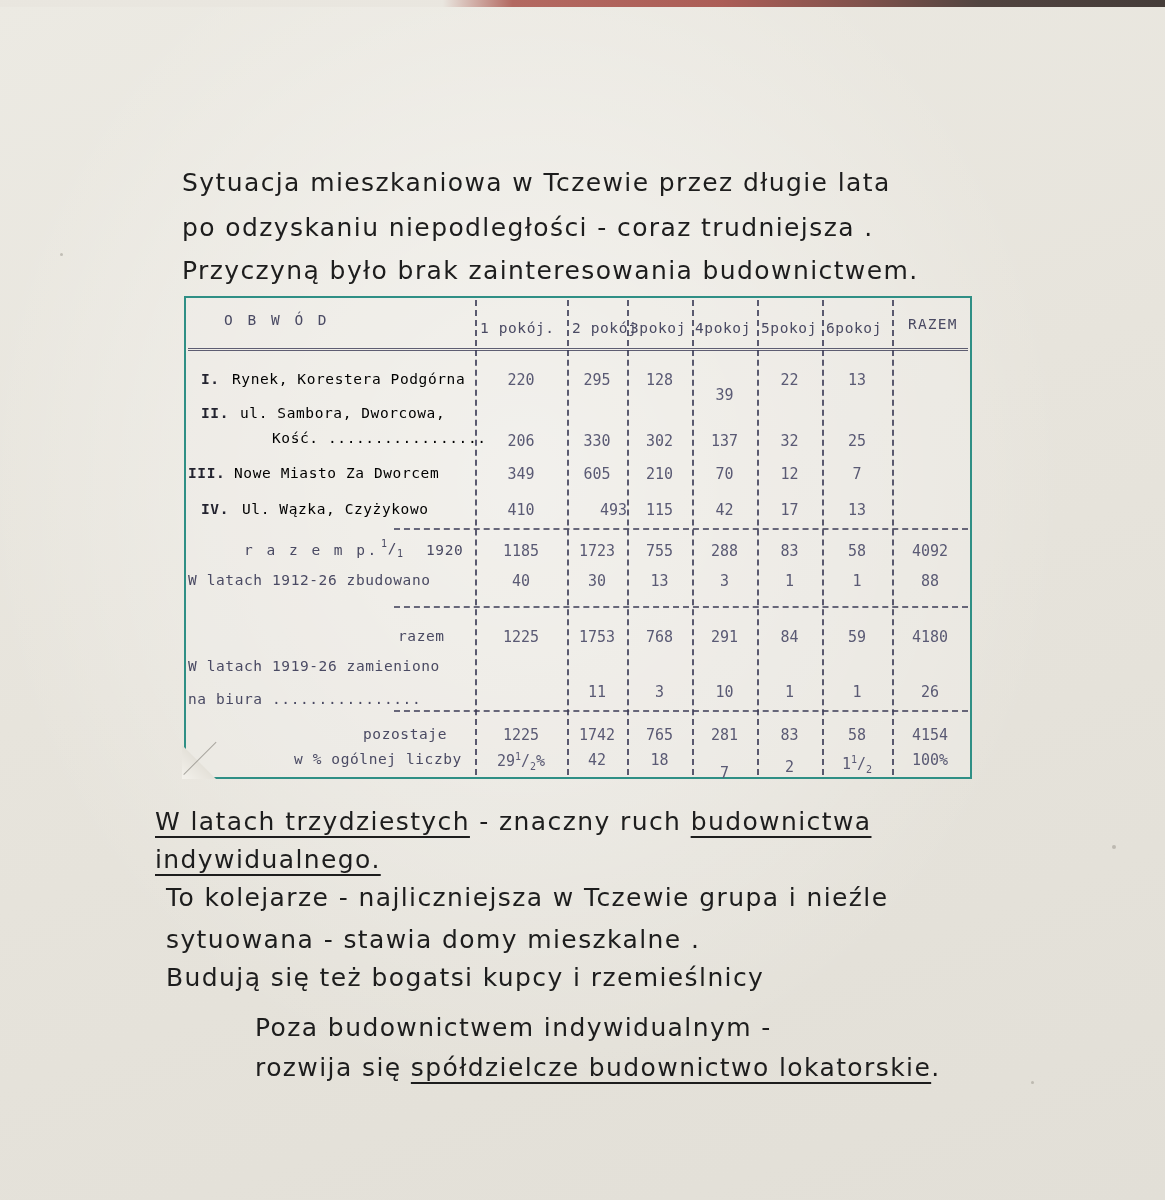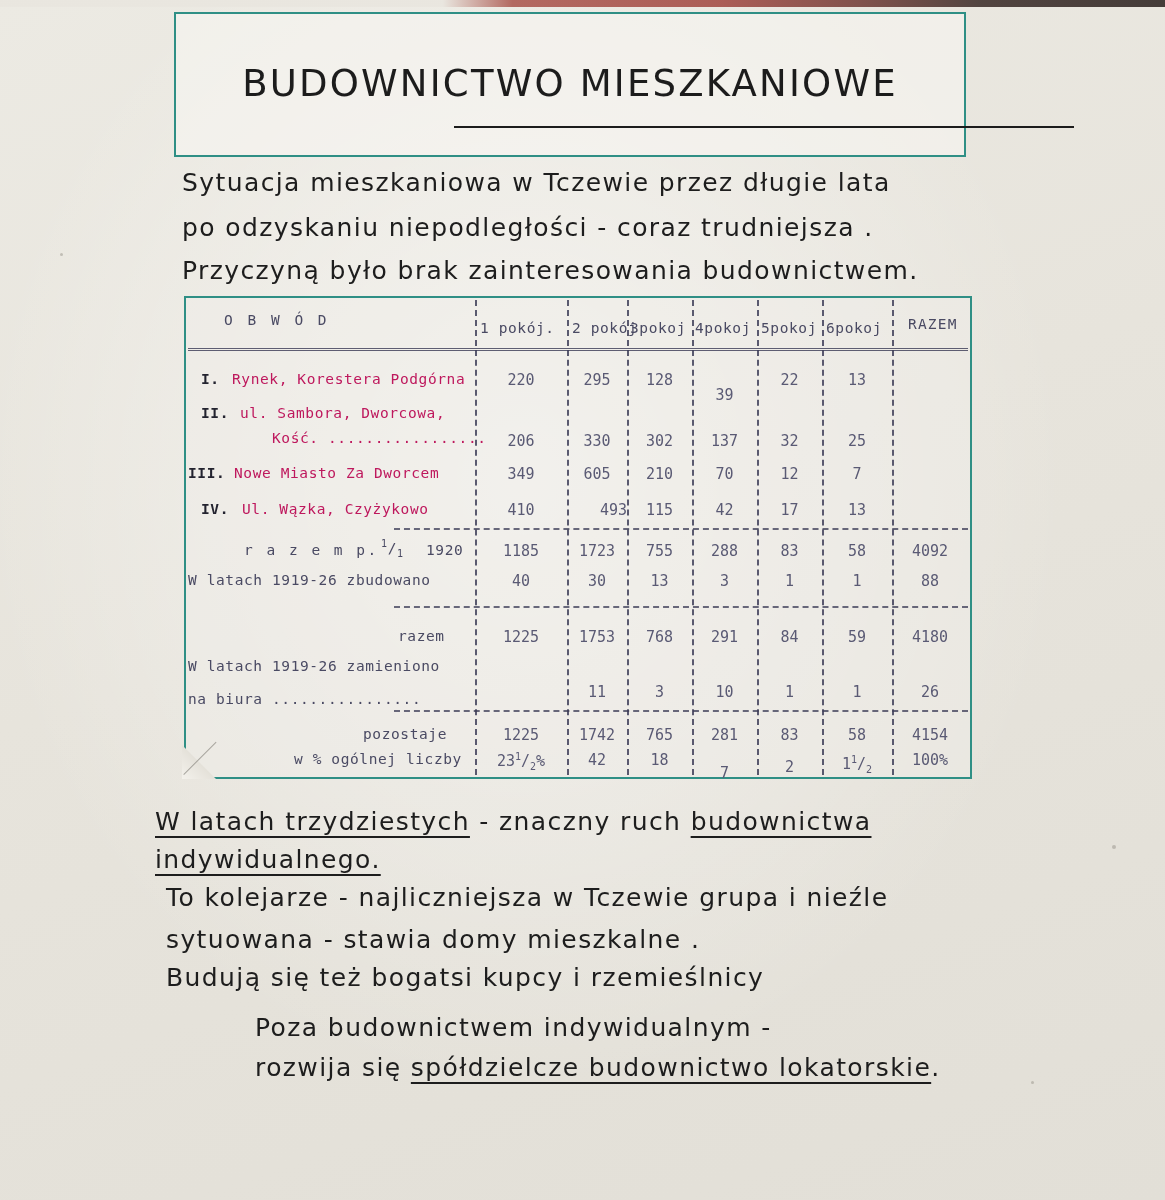--- a/index.html
+++ b/index.html
@@ -116,21 +116,21 @@
   }
   
   .tw {
     position: absolute;
     font-family: "DejaVu Sans Mono", monospace;
     font-size: 14.5px;
     color: #4a4a63;
     letter-spacing: .6px;
     white-space: nowrap;
   }
-  .tw.dark { color: #be185d; }
+  .tw.dark { color: #000000; }
   .tw.b { font-weight: 700; color: #23232f; }
   .num {
     position: absolute;
     font-family: "DejaVu Sans Mono", monospace;
     font-size: 15px;
     color: #5a5a74;
     text-align: center;
     white-space: nowrap;
   }
   .hrule-eq {
@@ -176,24 +176,20 @@
 <body>
 
 <div id="page">
   <div id="paper-texture"></div>
   <div id="top-edge-strip"></div>
 
   <span class="speck" style="left:60px;top:253px;width:3px;height:3px;"></span>
   <span class="speck" style="left:1112px;top:845px;width:4px;height:4px;"></span>
   <span class="speck" style="left:1031px;top:1081px;width:3px;height:3px;"></span>
 
-  <div id="title-box">
-    <div id="title-text">BUDOWNICTWO MIESZKANIOWE</div>
-    <div id="title-underline"></div>
-  </div>
 
   <div class="hand" id="intro-l2">po odzyskaniu niepodległości - coraz trudniejsza .</div>
   <div class="hand" id="intro-l1">Sytuacja mieszkaniowa w Tczewie przez długie lata</div>
   <div class="hand" id="intro-l3">Przyczyną było brak zainteresowania budownictwem.</div>
 
   <div id="table-frame">
     <div id="table-inner">
 
       <div class="vrule" style="left:289px;"></div>
       <div class="vrule" style="left:381px;"></div>
@@ -263,21 +259,21 @@
       </span>
       <div class="tw" style="left:240px;top:244px;">1920</div>
       <div class="num" style="left:289px;top:244px;width:92px;">1185</div>
       <div class="num" style="left:381px;top:244px;width:60px;">1723</div>
       <div class="num" style="left:441px;top:244px;width:65px;">755</div>
       <div class="num" style="left:506px;top:244px;width:65px;">288</div>
       <div class="num" style="left:571px;top:244px;width:65px;">83</div>
       <div class="num" style="left:636px;top:244px;width:70px;">58</div>
       <div class="num" style="left:706px;top:244px;width:76px;">4092</div>
 
-      <div class="tw" style="left:2px;top:274px;">W latach 1919-26 zbudowano</div>
+      <div class="tw" style="left:2px;top:274px;">W latach 1912-26 zbudowano</div>
       <div class="num" style="left:289px;top:274px;width:92px;">40</div>
       <div class="num" style="left:381px;top:274px;width:60px;">30</div>
       <div class="num" style="left:441px;top:274px;width:65px;">13</div>
       <div class="num" style="left:506px;top:274px;width:65px;">3</div>
       <div class="num" style="left:571px;top:274px;width:65px;">1</div>
       <div class="num" style="left:636px;top:274px;width:70px;">1</div>
       <div class="num" style="left:706px;top:274px;width:76px;">88</div>
 
       <div class="hrule-dash" style="left:208px;top:308px;width:574px;"></div>
 
@@ -306,21 +302,21 @@
       <div class="num" style="left:289px;top:428px;width:92px;">1225</div>
       <div class="num" style="left:381px;top:428px;width:60px;">1742</div>
       <div class="num" style="left:441px;top:428px;width:65px;">765</div>
       <div class="num" style="left:506px;top:428px;width:65px;">281</div>
       <div class="num" style="left:571px;top:428px;width:65px;">83</div>
       <div class="num" style="left:636px;top:428px;width:70px;">58</div>
       <div class="num" style="left:706px;top:428px;width:76px;">4154</div>
 
       <div class="tw" style="left:108px;top:453px;">w % ogólnej liczby</div>
       <div class="num" style="left:289px;top:453px;width:92px;">
-        <span>23</span><sup style="font-size:10px;">1</sup>/<sub style="font-size:10px;">2</sub><span>%</span>
+        <span>29</span><sup style="font-size:10px;">1</sup>/<sub style="font-size:10px;">2</sub><span>%</span>
       </div>
       <div class="num" style="left:381px;top:453px;width:60px;">42</div>
       <div class="num" style="left:441px;top:453px;width:65px;">18</div>
       <div class="num" style="left:506px;top:466px;width:65px;">7</div>
       <div class="num" style="left:571px;top:460px;width:65px;">2</div>
       <div class="num" style="left:636px;top:456px;width:70px;">
         <span>1</span><sup style="font-size:10px;">1</sup>/<sub style="font-size:10px;">2</sub>
       </div>
       <div class="num" style="left:706px;top:453px;width:76px;">100%</div>
 

